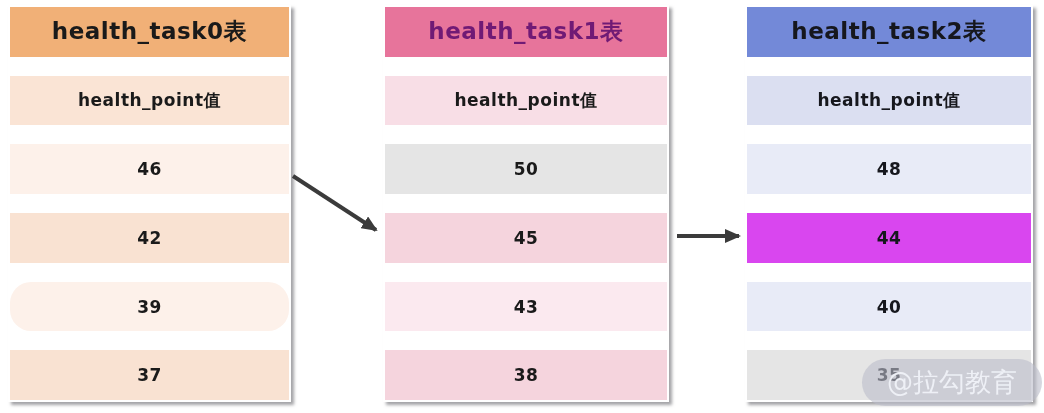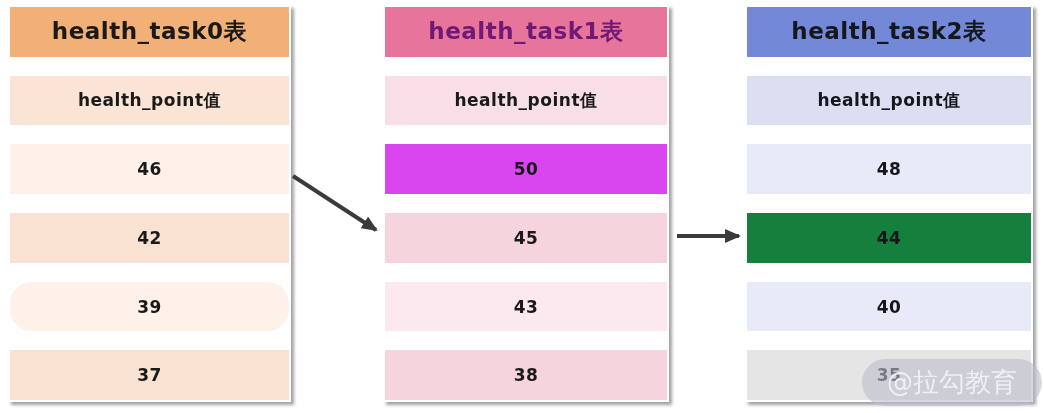--- a/index.html
+++ b/index.html
@@ -65,31 +65,31 @@
     <div class="row" style="background: rgb(250, 228, 213); color: rgb(26, 26, 26);">health_point值</div>
     <div class="row" style="background: rgb(253, 241, 234); color: rgb(26, 26, 26);">46</div>
     <div class="row" style="background: rgb(249, 226, 210); color: rgb(26, 26, 26);">42</div>
     <div class="row" style="background: rgb(253, 241, 234); color: rgb(26, 26, 26); border-radius: 21px;">39</div>
     <div class="row" style="background: rgb(249, 226, 210); color: rgb(26, 26, 26);">37</div>
   </div>
 
   <div class="dbtable" id="table1">
     <div class="row header" style="background: rgb(231, 116, 155); color: #701a75;">health_task1表</div>
     <div class="row" style="background: rgb(248, 222, 230); color: rgb(26, 26, 26);">health_point值</div>
-    <div class="row" style="background: #d946ef; color: rgb(26, 26, 26); text-align: center;">50</div>
+    <div class="row" style="background: #e5e5e5; color: rgb(26, 26, 26); text-align: center;">50</div>
     <div class="row" style="background: rgb(245, 212, 221); color: rgb(26, 26, 26);">45</div>
     <div class="row" style="background: rgb(251, 233, 239); color: rgb(26, 26, 26);">43</div>
     <div class="row" style="background: rgb(245, 212, 221); color: rgb(26, 26, 26);">38</div>
   </div>
 
   <div class="dbtable" id="table2">
     <div class="row header" style="background: rgb(115, 137, 216); color: rgb(22, 23, 29);">health_task2表</div>
     <div class="row" style="background: rgb(219, 223, 241); color: rgb(22, 23, 29);">health_point值</div>
     <div class="row" style="background: rgb(232, 235, 247); color: rgb(22, 23, 29);">48</div>
-    <div class="row" style="background: #15803d; color: rgb(22, 23, 29);">44</div>
+    <div class="row" style="background: #d946ef; color: rgb(22, 23, 29);">44</div>
     <div class="row" style="background: rgb(232, 235, 247); color: rgb(22, 23, 29);">40</div>
     <div class="row" style="background: #e5e5e5; color: rgb(22, 23, 29);">35</div>
   </div>
 
   <svg class="arrow-layer" width="1044" height="413" viewBox="0 0 1044 413" xmlns="http://www.w3.org/2000/svg">
     <defs>
       <marker id="arrowhead" markerUnits="userSpaceOnUse" markerWidth="16" markerHeight="14" refX="14" refY="7" orient="auto">
         <path d="M0,0 L16,7 L0,14 Z" fill="#3B3B3B"></path>
       </marker>
     </defs>

